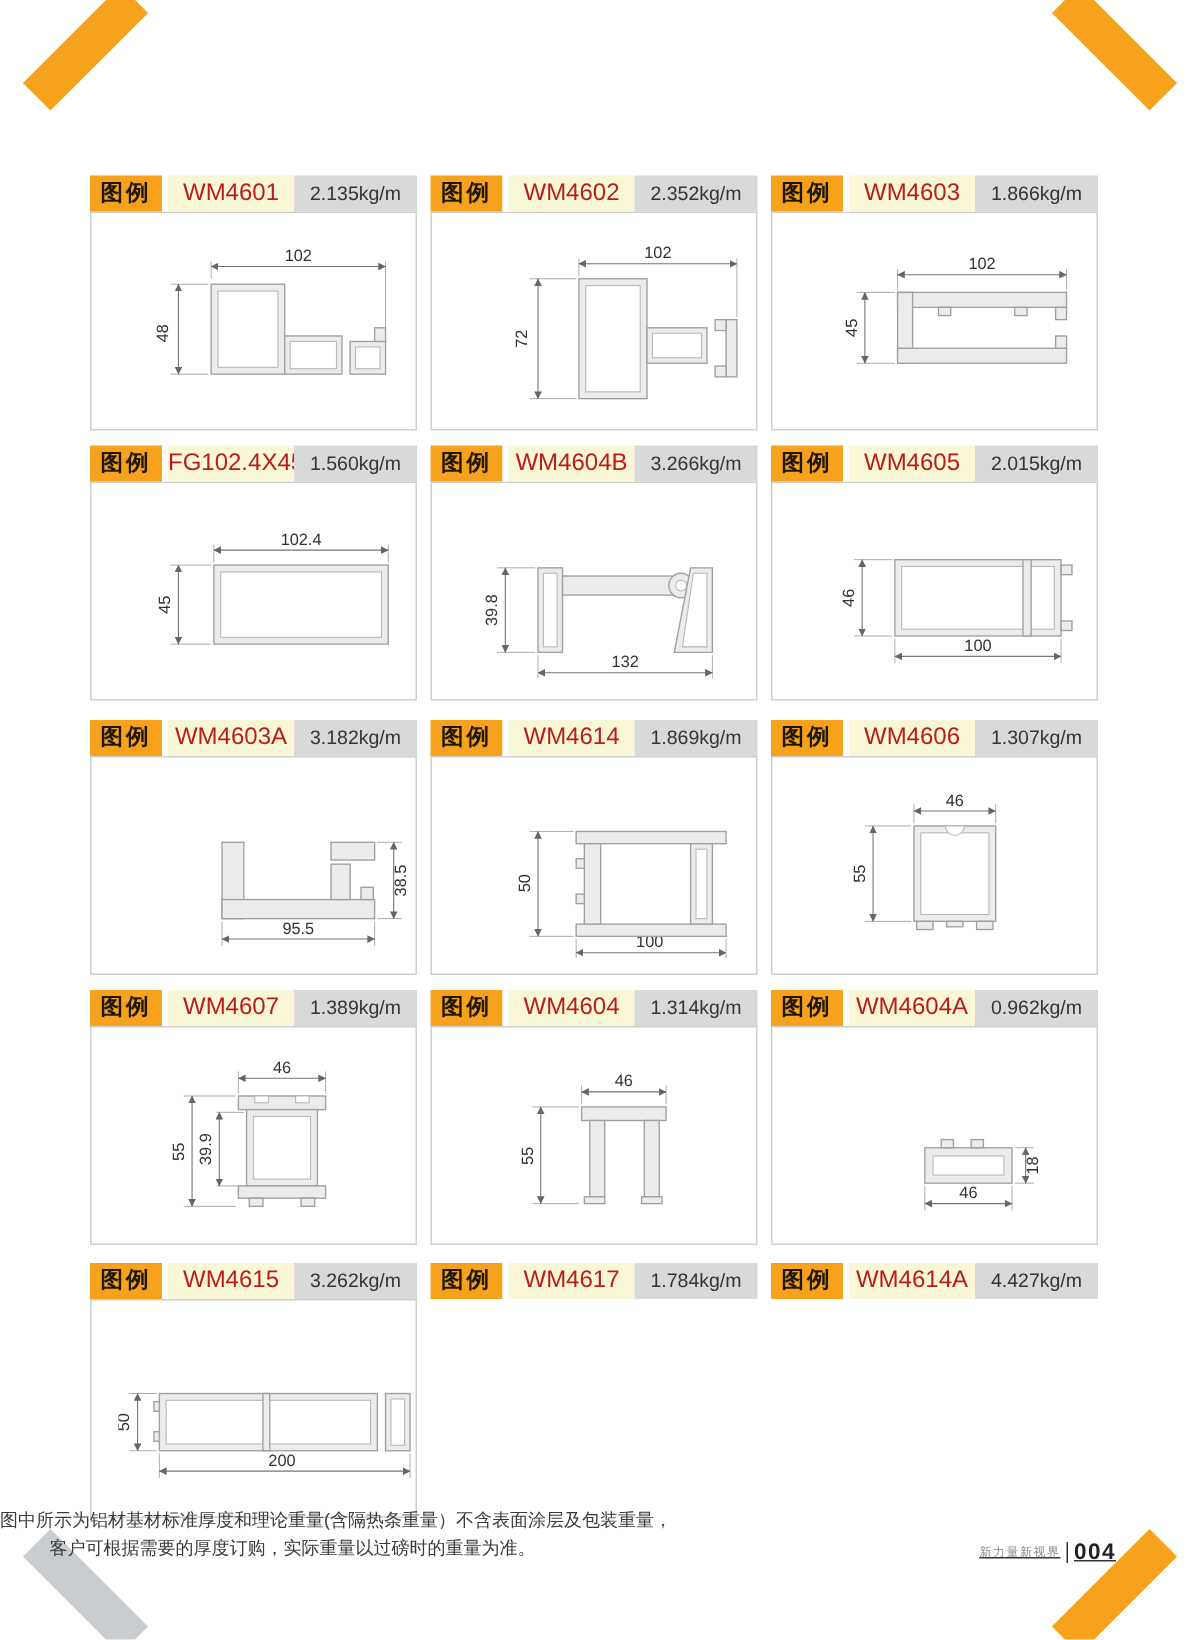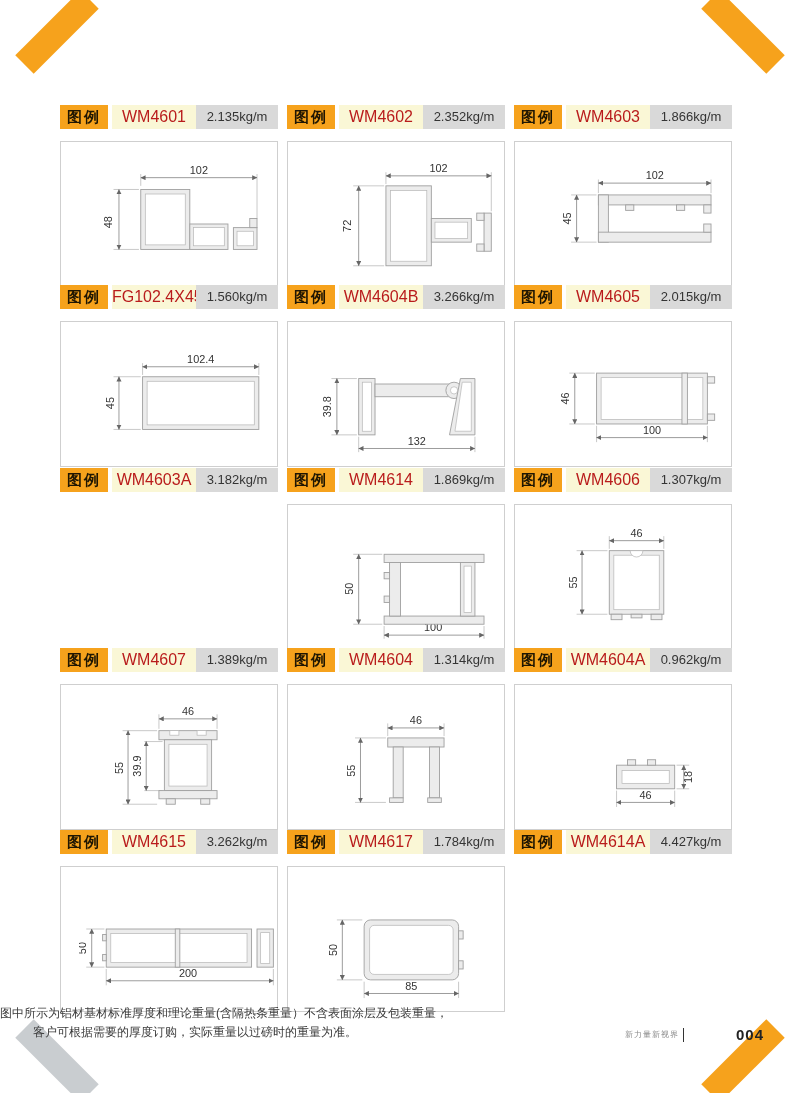--- a/index.html
+++ b/index.html
@@ -15,41 +15,41 @@
     font-family:"Liberation Sans", sans-serif;color:#333;
   }
   
   .ribbon{position:absolute;width:92px;height:26px;}
   .ribbon.tl{left:11px;top:19px;background:var(--accent);transform:rotate(-45deg);}
   .ribbon.tr{right:11px;top:19px;background:var(--accent);transform:rotate(45deg);}
   .ribbon.bl{left:11px;bottom:19px;background:var(--ribbon-gray);transform:rotate(45deg);}
   .ribbon.br{right:11px;bottom:19px;background:var(--accent);transform:rotate(-45deg);}
   
   .cell{position:absolute;width:218px;height:170px;}
-  .cell-header{display:flex;height:36px;line-height:24px;font-size:15px;}
+  .cell-header{display:flex;height:36px;line-height:24px;font-size:15px;align-items:flex-end;}
   .seg{height:24px;text-align:center;white-space:nowrap;overflow:hidden;}
   .seg-legend{width:48px;background:var(--accent);color:#1f1602;font-weight:bold;letter-spacing:2px;}
   .seg-gap{width:4px;background:#fff;}
   .seg-model{width:84px;background:var(--model-bg);color:#b91c1c;font-size:16px;}
   .seg-weight{width:82px;background:var(--weight-bg);color:#343434;font-size:13px;}
   .drawing{height:146px;border:1px solid #cfcfcf;background:#fff;padding-left:18px;}
   .drawing svg{display:block;width:100%;height:100%;}
   
   .al{fill:#ececec;stroke:#a0a0a0;stroke-width:1;}
   .cut{fill:#fff;stroke:#b8b8b8;stroke-width:0.8;}
   .dim{stroke:#767676;stroke-width:0.8;fill:none;marker-start:url(#arr);marker-end:url(#arr);}
   .ext{stroke:#9b9b9b;stroke-width:0.6;fill:none;}
   svg text{font:12px "Liberation Sans", sans-serif;fill:#333;}
   svg text.sm{font-size:11px;}
   
   .footnote{position:absolute;left:0;width:800px;text-align:left;font-size:12px;color:#3a3a3a;line-height:19px;}
-  .pageline{position:absolute;top:1026px;right:36px;display:flex;align-items:center;gap:4px;}
+  .pageline{position:absolute;top:1026px;right:56px;display:flex;align-items:center;gap:4px;text-decoration:underline;}
   .brand{font-size:8px;color:#8a8a8a;letter-spacing:1px;}
   .pagebar{width:1px;height:14px;background:#333;}
-  .pagenum{font-size:15px;font-weight:bold;color:#222;letter-spacing:1px;margin-left:48px;}
+  .pagenum{font-size:15px;font-weight:bold;color:#222;letter-spacing:1px;}
   .hidden-defs{position:absolute;width:0;height:0;overflow:hidden;}
 </style>
 </head>
 <body>
 
 <svg class="hidden-defs" aria-hidden="true">
   <defs>
     <marker id="arr" viewBox="0 0 10 10" refX="9.5" refY="5" markerWidth="7" markerHeight="7" orient="auto-start-reverse">
       <path d="M0,0 L10,5 L0,10 z" fill="#666"></path>
     </marker>
@@ -209,20 +209,35 @@
     </svg>
   </div>
 </div>
 
 <div class="cell" style="left:60px;top:468px;">
   <div class="cell-header">
     <div class="seg seg-legend">图例</div>
     <div class="seg seg-gap"></div>
     <div class="seg seg-model">WM4603A</div>
     <div class="seg seg-weight">3.182kg/m</div>
+  </div>
+  <div class="drawing">
+    <svg viewBox="0 0 218 146">
+      <path class="ext" d="M190,56 H208 M190,112 H208"></path>
+      <line class="dim" x1="202" y1="56" x2="202" y2="112"></line>
+      <text x="211" y="84" text-anchor="middle" transform="rotate(-90 211 84)">38.5</text>
+      <path class="ext" d="M76,114 V132 M188,114 V132"></path>
+      <line class="dim" x1="76" y1="127" x2="188" y2="127"></line>
+      <text x="132" y="123" text-anchor="middle">95.5</text>
+      <rect class="al" x="76" y="56" width="16" height="56"></rect>
+      <rect class="al" x="76" y="98" width="112" height="14"></rect>
+      <rect class="al" x="156" y="72" width="14" height="26"></rect>
+      <rect class="al" x="156" y="56" width="32" height="13"></rect>
+      <rect class="al" x="178" y="89" width="9" height="9"></rect>
+    </svg>
   </div>
 </div>
 
 <div class="cell" style="left:287px;top:468px;">
   <div class="cell-header">
     <div class="seg seg-legend">图例</div>
     <div class="seg seg-gap"></div>
     <div class="seg seg-model">WM4614</div>
     <div class="seg seg-weight">1.869kg/m</div>
   </div>
@@ -373,34 +388,20 @@
   </div>
 </div>
 
 <div class="cell" style="left:287px;top:830px;">
   <div class="cell-header">
     <div class="seg seg-legend">图例</div>
     <div class="seg seg-gap"></div>
     <div class="seg seg-model">WM4617</div>
     <div class="seg seg-weight">1.784kg/m</div>
   </div>
-  <div class="drawing">
-    <svg viewBox="0 0 218 146">
-      <path class="ext" d="M62,52 H34 M62,118 H34"></path>
-      <line class="dim" x1="40" y1="52" x2="40" y2="118"></line>
-      <text x="34" y="85" text-anchor="middle" transform="rotate(-90 34 85)">50</text>
-      <path class="ext" d="M64,120 V138 M168,120 V138"></path>
-      <line class="dim" x1="64" y1="133" x2="168" y2="133"></line>
-      <text x="116" y="129" text-anchor="middle">85</text>
-      <rect class="al" x="64" y="52" width="104" height="66" rx="7"></rect>
-        <rect class="cut" x="70" y="58" width="92" height="54" rx="5"></rect>
-      <rect class="al" x="168" y="64" width="5" height="9"></rect>
-      <rect class="al" x="168" y="97" width="5" height="9"></rect>
-    </svg>
-  </div>
 </div>
 
 <div class="cell" style="left:514px;top:830px;">
   <div class="cell-header">
     <div class="seg seg-legend">图例</div>
     <div class="seg seg-gap"></div>
     <div class="seg seg-model">WM4614A</div>
     <div class="seg seg-weight">4.427kg/m</div>
   </div>
 </div>

